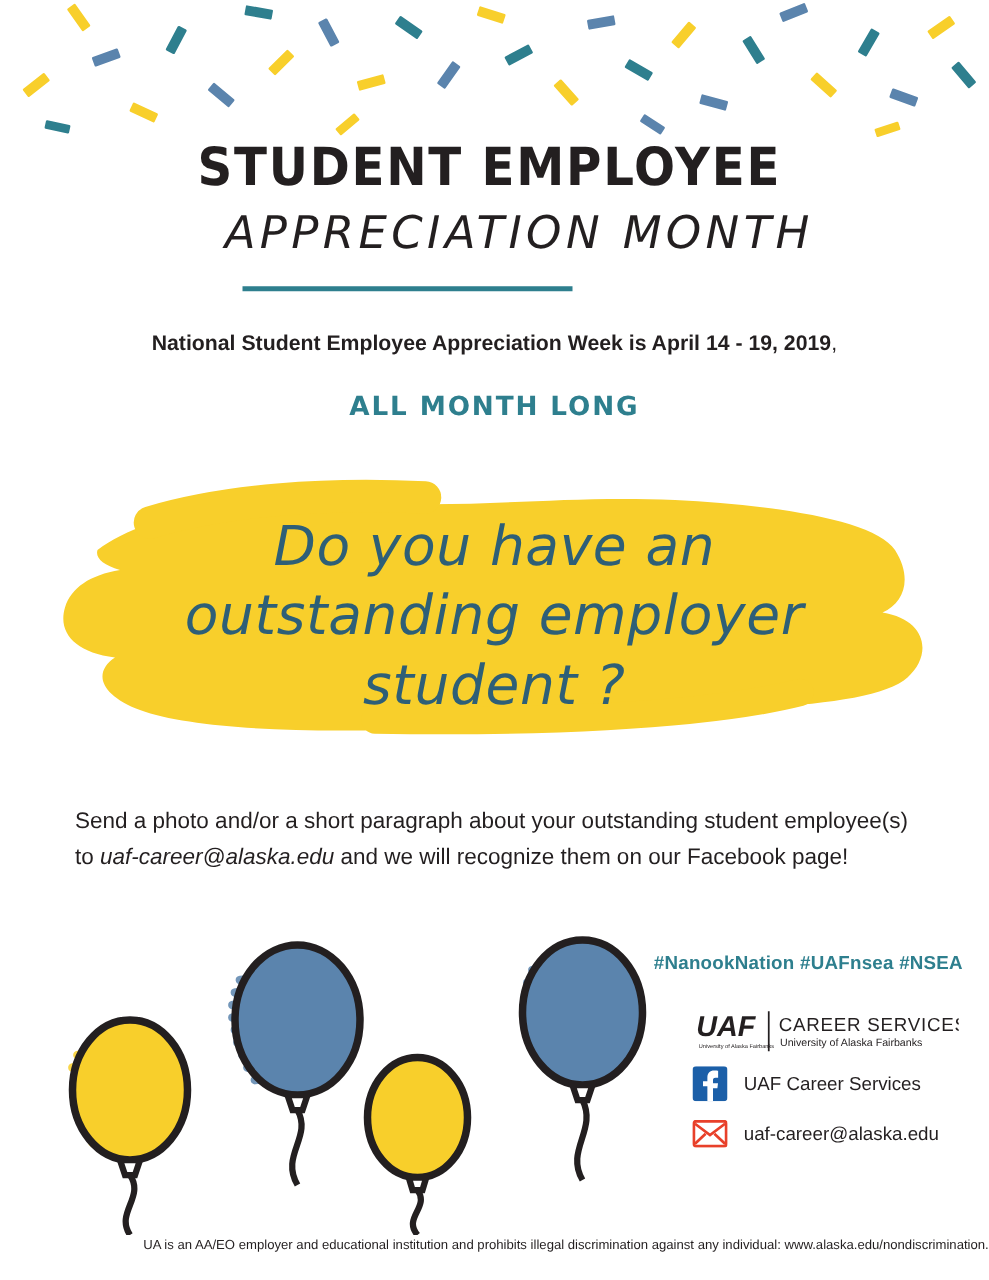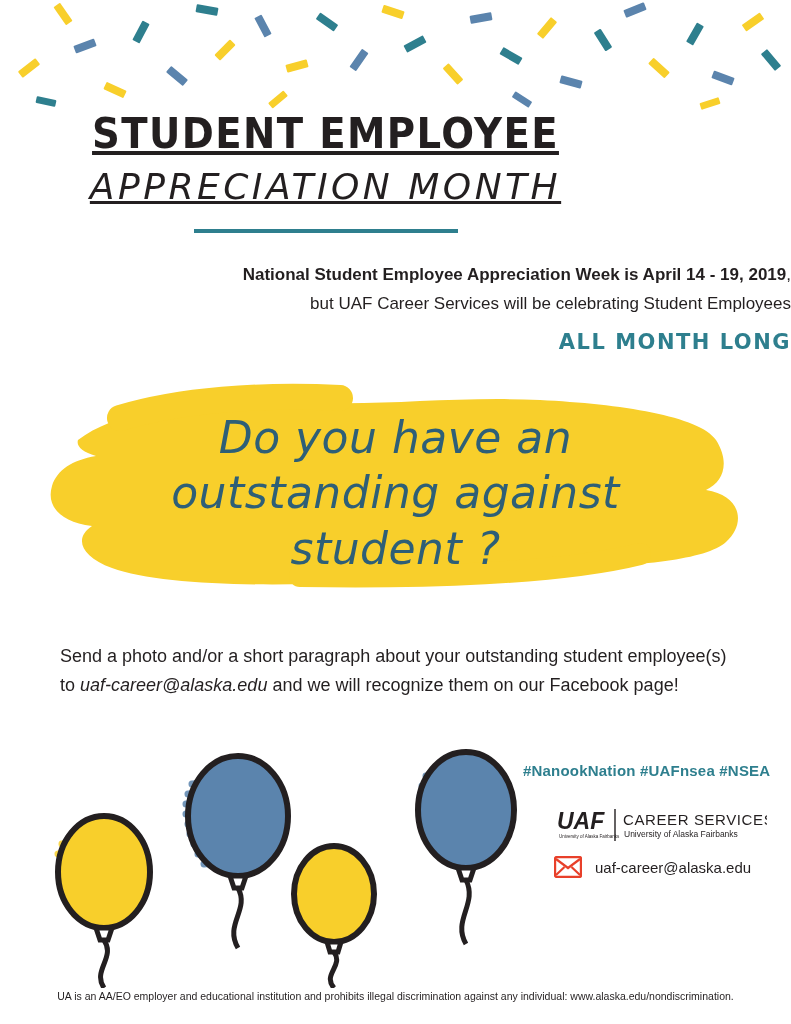--- a/index.html
+++ b/index.html
@@ -28,22 +28,21 @@
     position: absolute;
     border-radius: 1px;
   }
 
   
   .title-wrap {
     position: absolute;
     top: 112px;
     left: 0;
     width: 651px;
-    text-align: center;
-    text-decoration: underline;
+    text-align: right;
   }
   .title-main {
     font-family: "DejaVu Sans", sans-serif;
     font-weight: bold;
     font-size: 42px;
     letter-spacing: 1.5px;
     color: #231f20;
     transform: scaleX(0.92);
     line-height: 1.05;
   }
@@ -61,21 +60,21 @@
     background: #2e7f8e;
     margin: 22px auto 0 auto;
   }
 
   
   .intro {
     position: absolute;
     top: 262px;
     left: 0;
     width: 791px;
-    text-align: right;
+    text-align: center;
     line-height: 1.55;
   }
   .intro .line1 {
     font-size: 17px;
     font-weight: bold;
     color: #231f20;
   }
   .intro .line1 .tail {
     font-weight: normal;
   }
@@ -83,21 +82,21 @@
     font-size: 17px;
     color: #231f20;
     margin-top: 3px;
   }
   .intro .line3 {
     font-family: "DejaVu Sans", sans-serif;
     font-weight: bold;
     font-size: 21px;
     letter-spacing: 1.5px;
     color: #2e7f8e;
-    margin-top: 8px;
+    margin-top: 21px;
   }
 
   
   .brush-wrap {
     position: absolute;
     top: 378px;
     left: 0;
     width: 791px;
     height: 250px;
     text-decoration: underline;
@@ -189,21 +188,21 @@
     font-size: 15px;
     color: #231f20;
   }
 
   
   .footer {
     position: absolute;
     bottom: 22px;
     left: 0;
     width: 791px;
-    text-align: center;
+    text-align: right;
     font-size: 10.5px;
     color: #231f20;
   }
 </style>
 </head>
 <body>
 
 <div class="confetti-layer">
     <div class="confetti" style="left: 18px; top: 64px; width: 22px; height: 8px; background: rgb(248, 207, 43); transform: rotate(-38deg);"></div>
     <div class="confetti" style="left: 52px; top: 10px; width: 22px; height: 8px; background: rgb(248, 207, 43); transform: rotate(55deg);"></div>
@@ -238,36 +237,35 @@
   </div>
 
 <div class="title-wrap">
   <div class="title-main">STUDENT EMPLOYEE</div>
   <div class="title-sub">APPRECIATION MONTH</div>
   <div class="rule"></div>
 </div>
 
 <div class="intro">
   <div class="line1"><span>National Student Employee Appreciation Week is April 14 - 19, 2019</span><span class="tail">,</span></div>
-  <div class="line2">but UAF Career Services will be celebrating Student Employees</div>
   <div class="line3">ALL MONTH LONG</div>
 </div>
 
 <div class="brush-wrap">
   <svg class="brush-svg" width="791" height="250" viewBox="0 0 791 250">
     <path d="M78,62 C120,30 210,18 300,24 C380,29 450,18 540,22 C620,26 700,38 716,62
              C730,84 724,104 706,112 C742,118 746,146 726,164 C706,182 640,188 560,190
              C470,193 400,204 310,206 C230,208 150,204 112,190 C80,178 74,160 92,148
              C60,144 46,128 52,108 C57,92 72,82 96,78 C82,74 76,68 78,62 Z" fill="#f8cf2b"></path>
     <path d="M120,40 C180,22 260,16 340,20" stroke="#f8cf2b" stroke-width="26" fill="none" stroke-linecap="round"></path>
     <path d="M640,176 C560,196 420,200 300,198" stroke="#f8cf2b" stroke-width="22" fill="none" stroke-linecap="round"></path>
   </svg>
   <div class="hand-text">
     <div>Do you have an</div>
-    <div>outstanding against</div>
+    <div>outstanding employer</div>
     <div>student ?</div>
   </div>
 </div>
 
 <div class="body-par">
   <span>Send a photo and/or a short paragraph about your outstanding student</span>
   <span>employee(s) to </span><span class="email">uaf-career@alaska.edu</span><span> and we will recognize them on our</span>
   <span>Facebook page!</span>
 </div>
 
@@ -324,20 +322,29 @@
       <text x="2" y="33" font-family="Liberation Sans, sans-serif" font-size="4.5" fill="#231f20">University of Alaska Fairbanks</text>
     </g>
     <line x1="58" y1="4" x2="58" y2="36" stroke="#231f20" stroke-width="1.4"></line>
     <text x="66" y="20" font-family="Liberation Sans, sans-serif" font-size="15" fill="#231f20" letter-spacing="0.6">CAREER SERVICES</text>
     <text x="67" y="32" font-family="Liberation Sans, sans-serif" font-size="8.5" fill="#231f20">University of Alaska Fairbanks</text>
   </svg>
 </div>
 
 <div class="contact">
 
+  <div class="contact-row">
+    <span class="contact-icon">
+      <svg width="28" height="28" viewBox="0 0 28 28">
+        <rect x="0" y="0" width="28" height="28" rx="3" fill="#1b5fa8"></rect>
+        <path d="M16.4 28V17.6h3.5l0.5-4h-4v-2.5c0-1.2.3-2 2-2h2.1V3.5c-.4-.05-1.7-.17-3.2-.17-3.2 0-5.4 1.95-5.4 5.5v3.1H8.4v4h3.5V28z" fill="#ffffff"></path>
+      </svg>
+    </span>
+    <span class="contact-text">UAF Career Services</span>
+  </div>
 
   <div class="contact-row">
     <span class="contact-icon">
       <svg width="28" height="22" viewBox="0 0 28 22">
         <rect x="1" y="1" width="26" height="20" rx="2" fill="#ffffff" stroke="#e8402a" stroke-width="2.4"></rect>
         <path d="M2 3 L14 12 L26 3" fill="none" stroke="#e8402a" stroke-width="2.2"></path>
         <path d="M2 19 L10.5 11 M26 19 L17.5 11" fill="none" stroke="#e8402a" stroke-width="2.2"></path>
       </svg>
     </span>
     <span class="contact-text">uaf-career@alaska.edu</span>

